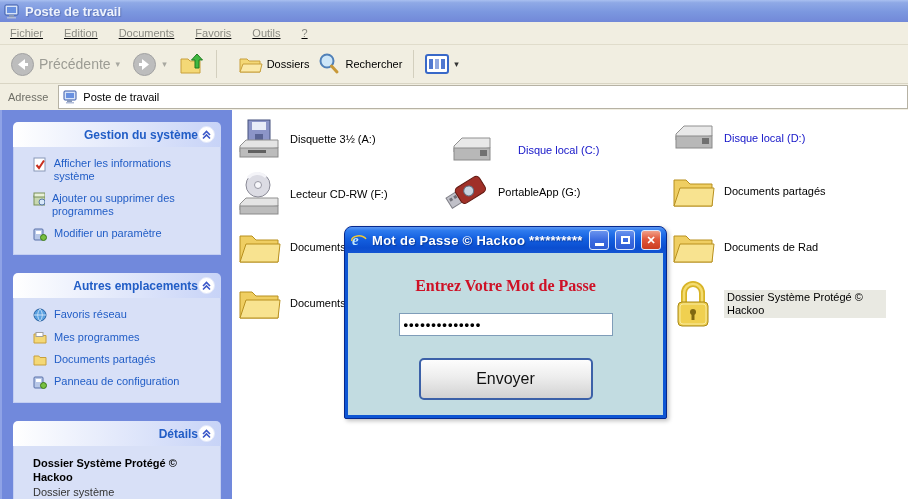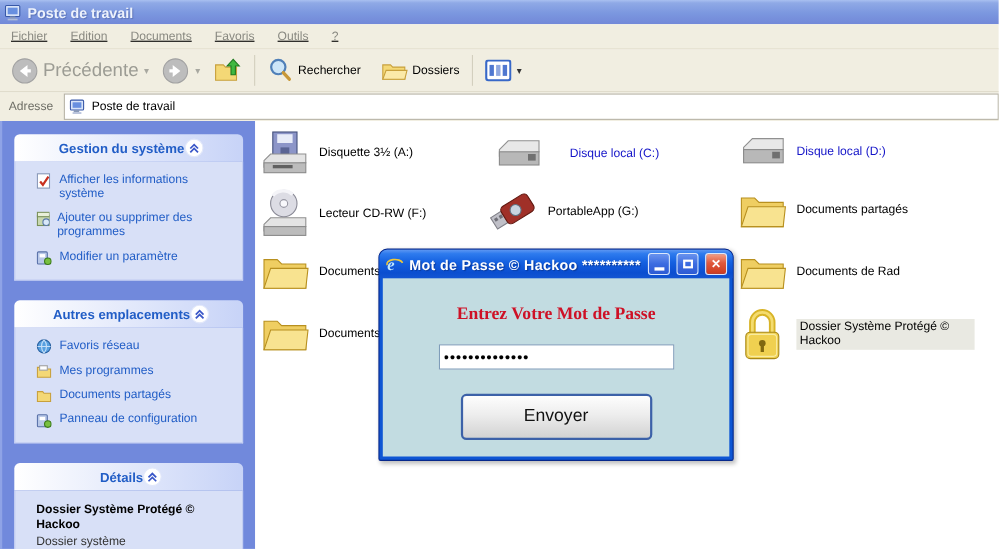--- a/index.html
+++ b/index.html
@@ -15,39 +15,39 @@
 
   
   .menubar { height:23px; background:#F1EEE1; display:flex; align-items:center; gap:7px;
     padding-left:8px; border-bottom:1px solid #E0DCCB;text-decoration:underline; }
   .menubar .menu-item { color:#8A8A82; padding:3px 12px 3px 2px; cursor:default; }
 
   
   .toolbar { height:39px; background:#F1EEE1; display:flex; align-items:center;
     padding-left:6px; border-bottom:1px solid #D9D5C4; }
   .tbtn { display:flex; align-items:center; gap:4px; padding:2px 4px; }
-  .tbtn .tlabel { color:#9C9C94; font-size:17px; }
+  .tbtn .tlabel { color:#9C9C94; font-size:14px; }
   .caret { color:#A8A8A0; font-size:9px; margin:0 4px 0 1px; }
   .caret.dark { color:#333; }
   .tsep { width:1px; height:28px; background:#D3CFBE; margin:0 7px; }
 
   
   .addressbar { height:26px; background:#F1EEE1; display:flex; align-items:stretch; }
   .addr-label { display:flex; align-items:center; padding:0 10px 0 8px; color:#6E6E66; }
   .addr-field { flex:1; background:#fff; border:1px solid #B6B2A4; margin:1px 0 1px 0;
     display:flex; align-items:center; gap:5px; padding-left:4px; color:#000; }
 
   
   .content { display:flex; height:389px; }
   .sidebar { width:232px; background:#7189DC; padding:12px 11px 0 11px; overflow:hidden;
     border-left:2px solid #8FA3E6; }
   .panel { margin-bottom:18px; border-radius:5px 5px 0 0; }
   .panel-header { height:25px; border-radius:5px 5px 0 0;
     background:linear-gradient(90deg,#FFFFFF 0%,#C7D3F7 100%);
-    display:flex; align-items:center; justify-content:center;
+    display:flex; align-items:center; justify-content:flex-end;
     padding:0 6px 0 10px; cursor:pointer; }
   .panel-title { color:#215DC6; font-weight:bold; font-size:12px; }
   .chevron-btn { width:17px; height:17px; border-radius:50%; background:#fff;
     border:1px solid #E2E8FA; display:flex; align-items:center; justify-content:center; }
   .panel-body { background:#D8E0F7; padding:10px 8px 10px 19px; border:1px solid #C3CEF2; border-top:none; }
   .side-item { display:flex; gap:7px; margin-bottom:9px; cursor:pointer; }
   .side-item:last-child { margin-bottom:2px; }
   .side-item .slabel { color:#215DC6; line-height:13px; max-width:168px; }
   .details-title { font-weight:bold; color:#000; line-height:14px; margin-bottom:2px; }
   .details-sub { color:#333; }
@@ -127,33 +127,33 @@
       </svg>
       <span class="caret">▾</span>
     </div>
     <div class="tbtn">
       <svg width="26" height="24">
         <path d="M2 7 L2 21 L21 21 L21 9 L11 9 L9 7 Z" fill="#F4D876" stroke="#C8A03C"></path>
         <path d="M16 16 L16 8 L12.5 8 L18 2 L23.5 8 L20 8 L20 16 Z" fill="#40B840" stroke="#1E7A1E"></path>
       </svg>
     </div>
     <div class="tsep"></div>
+    <div class="tbtn" style="margin-left:10px;">
+      <svg width="25" height="22">
+        <path d="M2 6 L2 19 L22 19 L22 8 L11 8 L9 6 Z" fill="#F4D876" stroke="#C8A03C"></path>
+        <path d="M2 19 L5 11 L24 11 L22 19 Z" fill="#FBE9A8" stroke="#C8A03C"></path>
+      </svg>
+      <span style="color:#000;">Dossiers</span>
+    </div>
     <div class="tbtn">
       <svg width="24" height="24">
         <circle cx="10" cy="9" r="6.5" fill="#CDE6F8" stroke="#5080B8" stroke-width="2"></circle>
         <line x1="14.5" y1="14" x2="20" y2="20" stroke="#C89838" stroke-width="3" stroke-linecap="round"></line>
       </svg>
       <span style="color:#000;">Rechercher</span>
-    </div>
-    <div class="tbtn" style="margin-left:10px;">
-      <svg width="25" height="22">
-        <path d="M2 6 L2 19 L22 19 L22 8 L11 8 L9 6 Z" fill="#F4D876" stroke="#C8A03C"></path>
-        <path d="M2 19 L5 11 L24 11 L22 19 Z" fill="#FBE9A8" stroke="#C8A03C"></path>
-      </svg>
-      <span style="color:#000;">Dossiers</span>
     </div>
     <div class="tsep"></div>
     <div class="tbtn">
       <svg width="24" height="20">
         <rect x="1" y="1" width="22" height="18" rx="2" fill="#fff" stroke="#3868C8" stroke-width="2"></rect>
         <rect x="4" y="5" width="4" height="10" fill="#5078D0"></rect>
         <rect x="10" y="5" width="4" height="10" fill="#90A8E0"></rect>
         <rect x="16" y="5" width="4" height="10" fill="#5078D0"></rect>
       </svg>
       <span class="caret dark">▾</span>
@@ -280,21 +280,21 @@
             <rect x="16" y="4" width="14" height="8" fill="#E8ECF8"></rect>
             <rect x="19" y="16" width="8" height="8" fill="#5A6494"></rect>
             <path d="M4 28 L10 22 L42 22 L42 30 L4 34 Z" fill="#E4E4E4" stroke="#909090"></path>
             <rect x="4" y="30" width="38" height="9" fill="#BCBCBC" stroke="#8A8A8A"></rect>
             <rect x="12" y="32" width="18" height="3" fill="#606060"></rect>
           </svg>
         </span>
         <span class="flabel">Disquette 3½ (A:)</span>
       </div>
 
-      <div class="fitem blue-label" style="left:216px; top:10px;gap:24px;">
+      <div class="fitem blue-label" style="left:216px; top:20px;gap:24px;">
         <span class="icon48">
           <svg width="46" height="40">
             <path d="M6 16 L14 8 L42 8 L42 18 L6 22 Z" fill="#E8E8E8" stroke="#909090"></path>
             <rect x="6" y="18" width="36" height="12" fill="#B8B8B8" stroke="#8A8A8A"></rect>
             <rect x="32" y="20" width="7" height="6" fill="#707070"></rect>
           </svg>
         </span>
         <span class="flabel">Disque local (C:)</span>
       </div>
 

